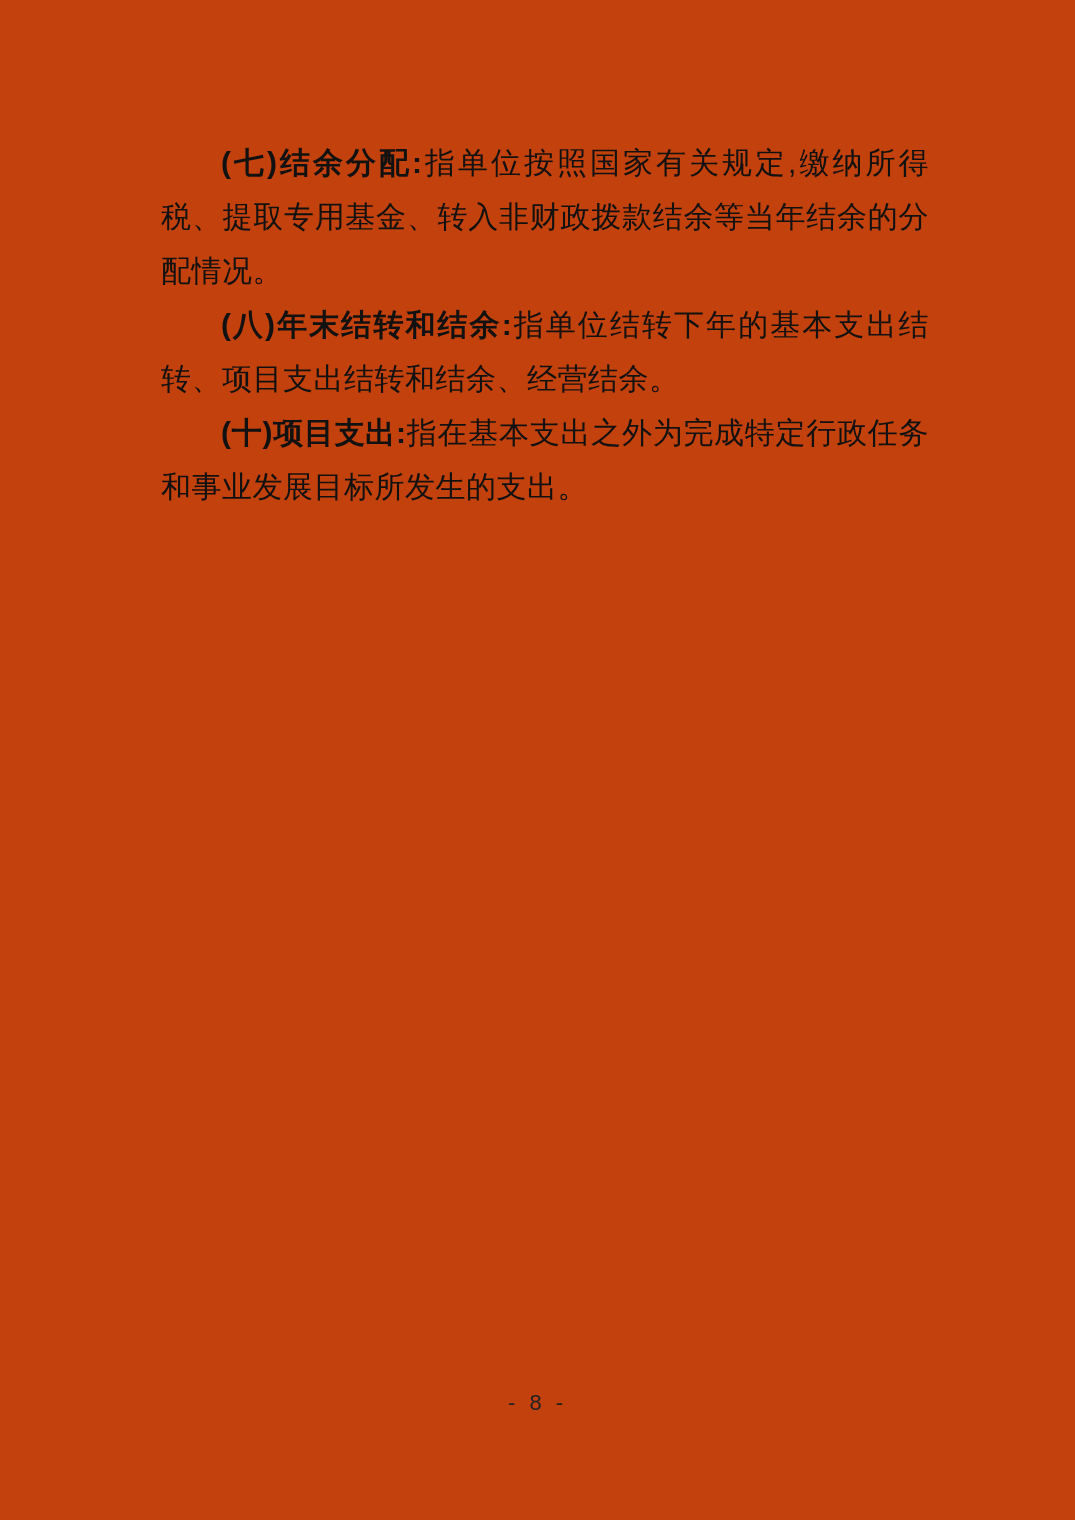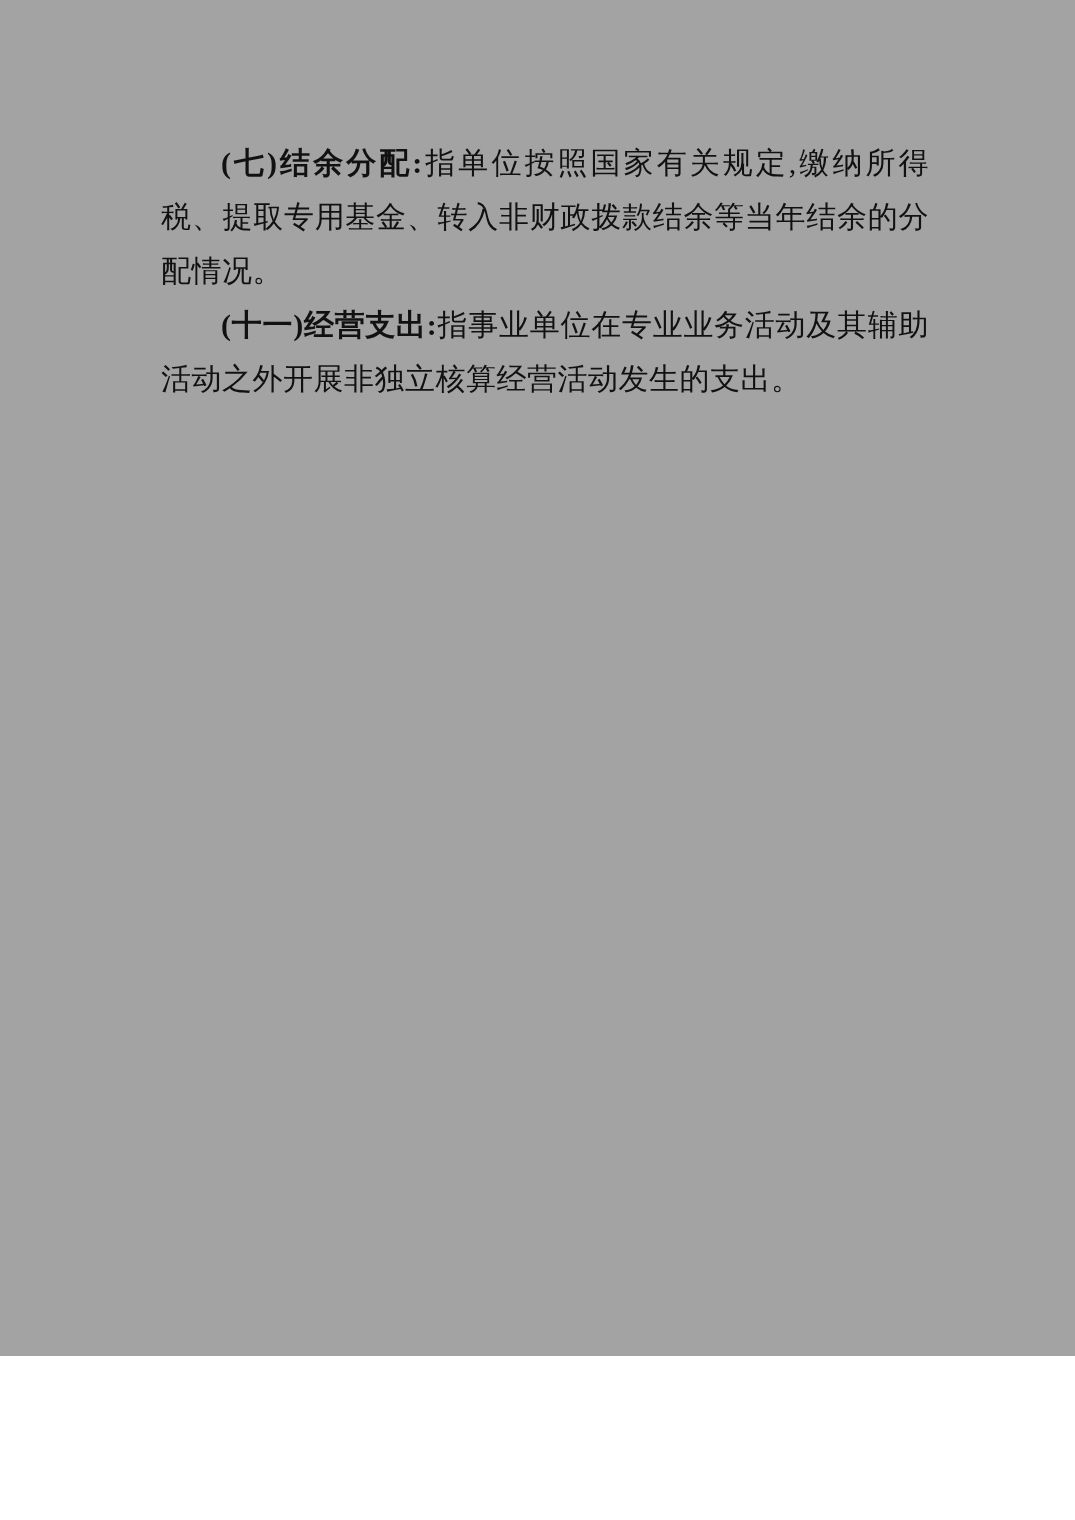--- a/index.html
+++ b/index.html
@@ -3,23 +3,23 @@
 <meta charset="utf-8">
 <style>
   html, body {
     margin: 0;
     padding: 0;
     background: #ffffff;
   }
   .page {
     position: relative;
     width: 1075px;
-    height: 1356px;
-    background: #a3a3a3;
-    font-family: Liberation Serif, serif;
+    height: 1520px;
+    background: #c2410c;
+    font-family: Liberation Sans, sans-serif;
     color: #111111;
     overflow: hidden;
   }
   .content {
     position: absolute;
     left: 161px;
     top: 136px;
     width: 768px;
   }
   p.para {
@@ -47,22 +47,23 @@
   }
 </style>
 </head>
 <body>
 
 <div class="page">
   <div class="content">
 
     <p class="para"><span class="hd">(七)结余分配:</span><span>指单位按照国家有关规定,缴纳所得税、提取专用基金、转入非财政拨款结余等当年结余的分配情况。</span></p>
 
+    <p class="para"><span class="hd">(八)年末结转和结余:</span><span>指单位结转下年的基本支出结转、项目支出结转和结余、经营结余。</span></p>
 
 
+    <p class="para"><span class="hd">(十)项目支出:</span><span>指在基本支出之外为完成特定行政任务和事业发展目标所发生的支出。</span></p>
 
-    <p class="para"><span class="hd">(十一)经营支出:</span><span>指事业单位在专业业务活动及其辅助活动之外开展非独立核算经营活动发生的支出。</span></p>
 
 
   </div>
 
   <div class="footer">- 8 -</div>
 </div>
 
 </body></html>

